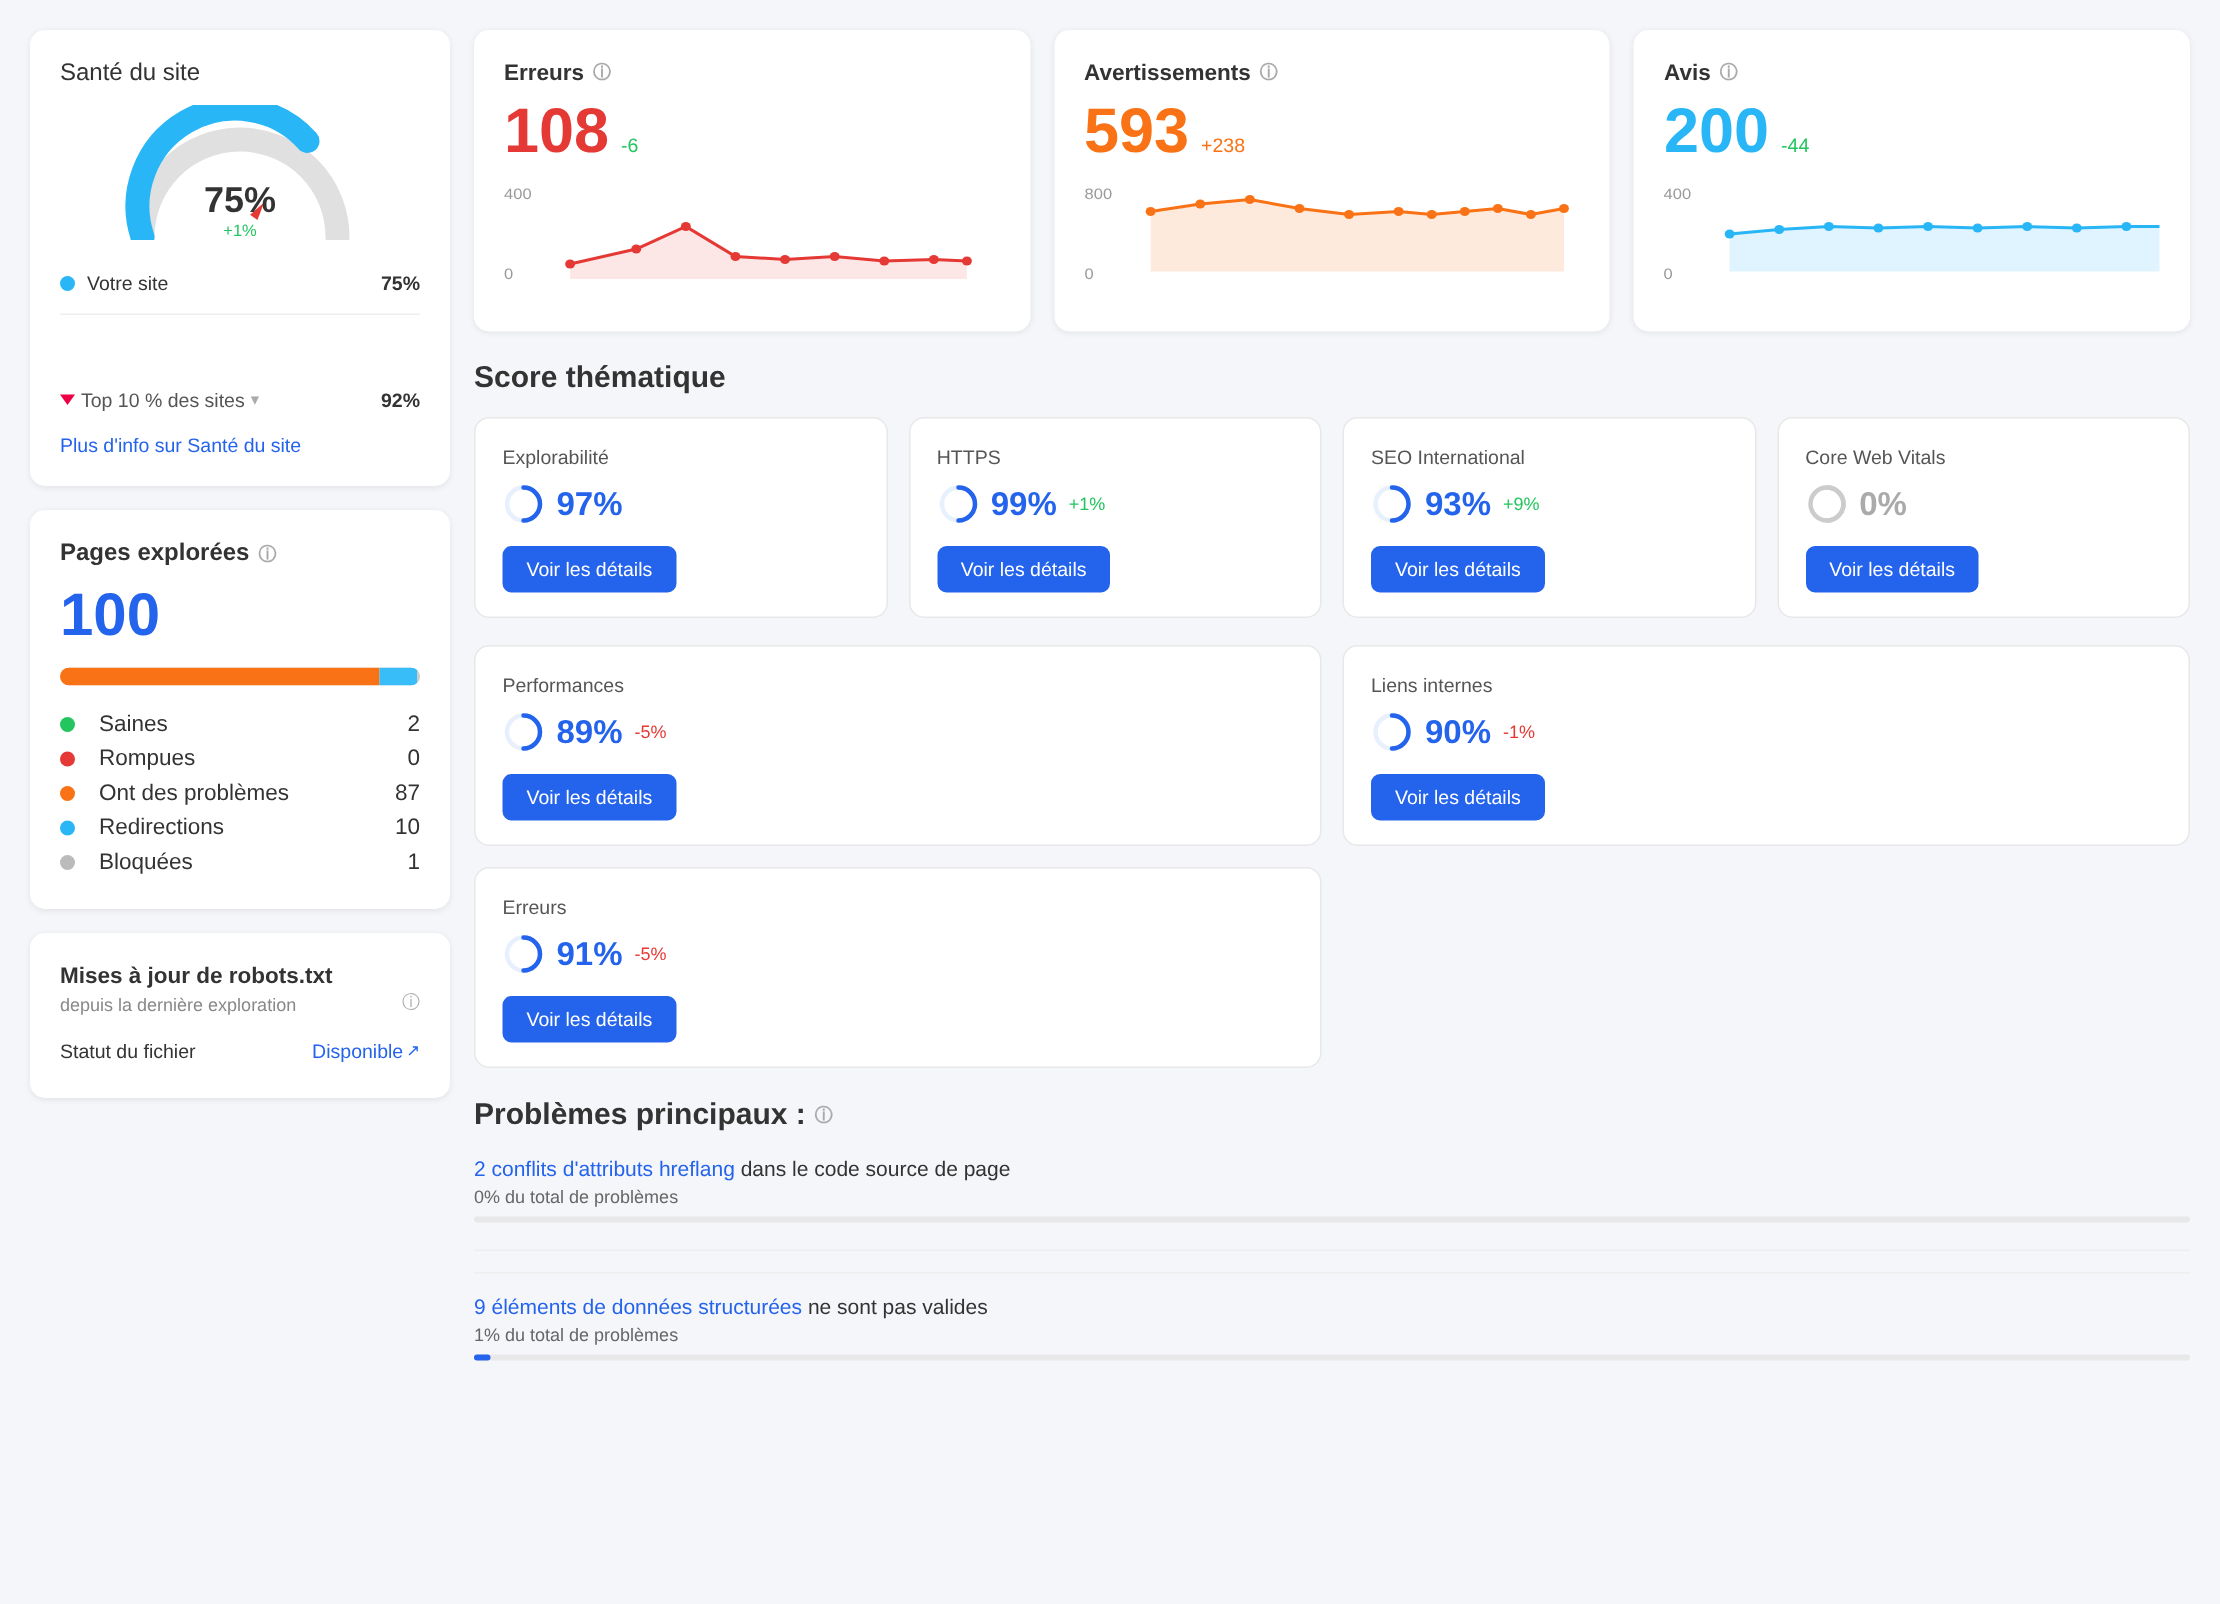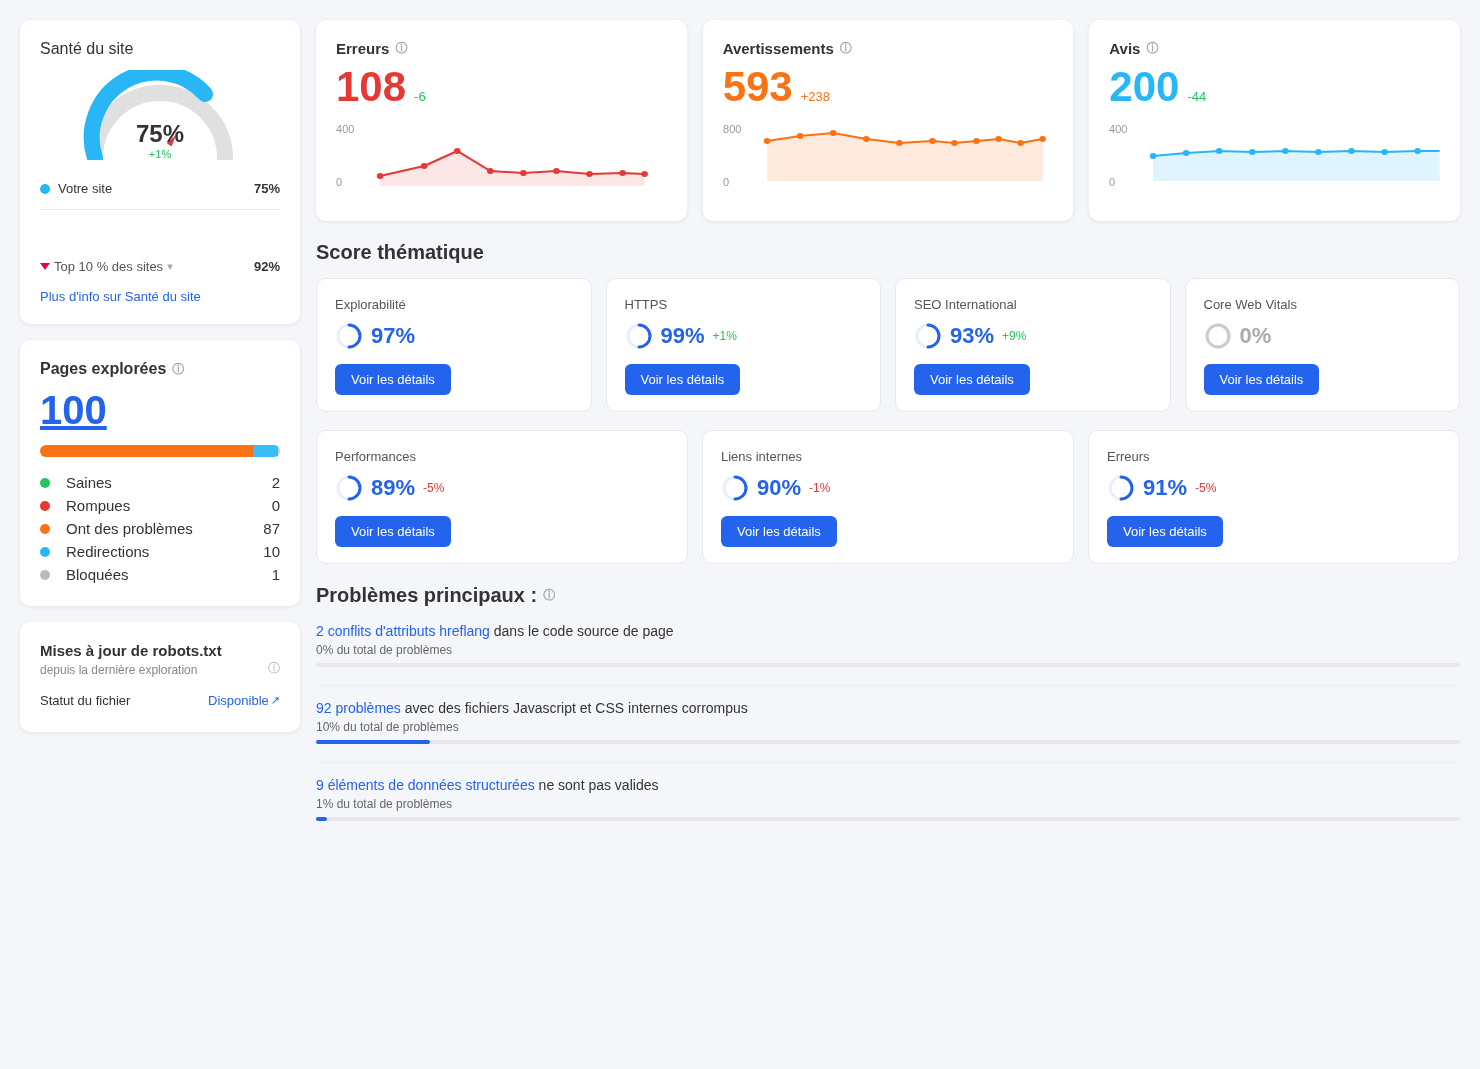--- a/index.html
+++ b/index.html
@@ -24,21 +24,21 @@
     .legend-right { font-weight: 600; }
     .divider { border: none; border-top: 1px solid #eee; margin: 8px 0; }
     .top10-row { display: flex; align-items: center; justify-content: space-between; font-size: 13px; padding: 5px 0; margin-top: 44px; }
     .top10-left { display: flex; align-items: center; gap: 4px; color: #555; }
     .arrow-down { width: 0; height: 0; border-left: 5px solid transparent; border-right: 5px solid transparent; border-top: 7px solid #e04; display: inline-block; }
     .more-info { color: #2463eb; font-size: 13px; cursor: pointer; margin-top: 10px; display: block; }
 
     
     .pages-title { font-weight: 700; font-size: 16px; display: flex; align-items: center; gap: 6px; }
     .info-icon { color: #aaa; font-size: 12px; cursor: pointer; }
-    .pages-count { font-size: 40px; font-weight: 700; color: #2463eb; margin: 10px 0 12px; text-decoration: underline; }
+    .pages-count { font-size: 40px; font-weight: 700; color: #2463eb; margin: 10px 0 12px; }
     .progress-bar-container { height: 12px; border-radius: 6px; background: #eee; display: flex; overflow: hidden; margin-bottom: 14px; }
     .pb-orange { background: #f97316; flex: 87; }
     .pb-blue { background: #38bdf8; flex: 10; }
     .pb-gray { background: #ccc; flex: 1; }
     .pages-legend-row { display: flex; align-items: center; justify-content: space-between; padding: 3px 0; font-size: 15px; }
     .pl-left { display: flex; align-items: center; gap: 8px; }
 
     
     .robots-header { display: flex; justify-content: space-between; align-items: flex-end; }
     .robots-title { font-weight: 700; font-size: 15px; }
@@ -56,21 +56,21 @@
     .stat-value.orange { color: #f97316; }
     .stat-value.blue { color: #29b6f6; }
     .stat-delta { font-size: 13px; }
     .stat-delta.neg { color: #22c55e; }
     .stat-delta.pos { color: #f97316; }
     .chart-area { height: 80px; position: relative; }
 
     
     .section-title { font-weight: 700; font-size: 20px; margin-bottom: 14px; }
     .score-grid { display: grid; grid-template-columns: 1fr 1fr 1fr 1fr; gap: 14px; margin-bottom: 14px; }
-    .score-grid-bottom { display: grid; grid-template-columns: 1fr 1fr 1fr; gap: 14px; margin-top: 18px; }
+    .score-grid-bottom { display: grid; grid-template-columns: 1fr 1fr; gap: 14px; margin-top: 18px; }
     .score-card { background: #fff; border: 1px solid #e8e8e8; border-radius: 10px; padding: 18px 18px 16px; }
     .score-card-title { font-size: 13px; color: #555; margin-bottom: 10px; }
     .score-value-row { display: flex; align-items: center; gap: 8px; margin-bottom: 14px; }
     .score-icon { width: 28px; height: 28px; flex-shrink: 0; }
     .score-pct { font-size: 22px; font-weight: 700; color: #2463eb; }
     .score-pct.gray { color: #aaa; }
     .score-delta { font-size: 12px; }
     .score-delta.pos { color: #22c55e; }
     .score-delta.neg { color: #e53935; }
     .voir-btn { background: #2463eb; color: #fff; border: none; border-radius: 6px; padding: 8px 16px; font-size: 13px; cursor: pointer; font-weight: 500; }
@@ -404,30 +404,20 @@
         <span> dans le code source de page</span>
       </div>
       <div class="problem-sub">0% du total de problèmes</div>
       <div class="problem-bar-bg">
         <div class="problem-bar-fill" style="width:0%"></div>
       </div>
     </div>
   </div>
           <div>
     <hr class="problem-divider">
-    <div class="problem-item">
-      <div class="problem-text">
-        <span class="problem-link">92 problèmes</span>
-        <span> avec des fichiers Javascript et CSS internes corrompus</span>
-      </div>
-      <div class="problem-sub">10% du total de problèmes</div>
-      <div class="problem-bar-bg">
-        <div class="problem-bar-fill" style="width:10%"></div>
-      </div>
-    </div>
   </div>
           <div>
     <hr class="problem-divider">
     <div class="problem-item">
       <div class="problem-text">
         <span class="problem-link">9 éléments de données structurées</span>
         <span> ne sont pas valides</span>
       </div>
       <div class="problem-sub">1% du total de problèmes</div>
       <div class="problem-bar-bg">

